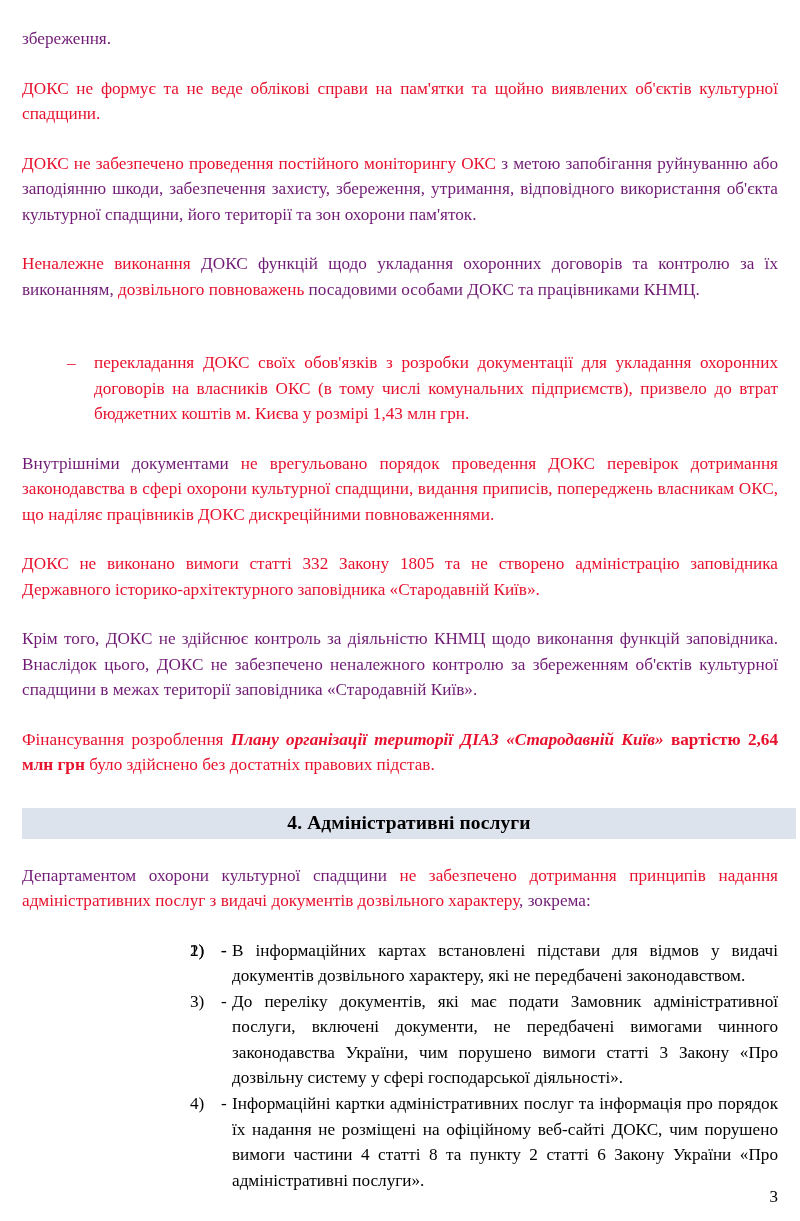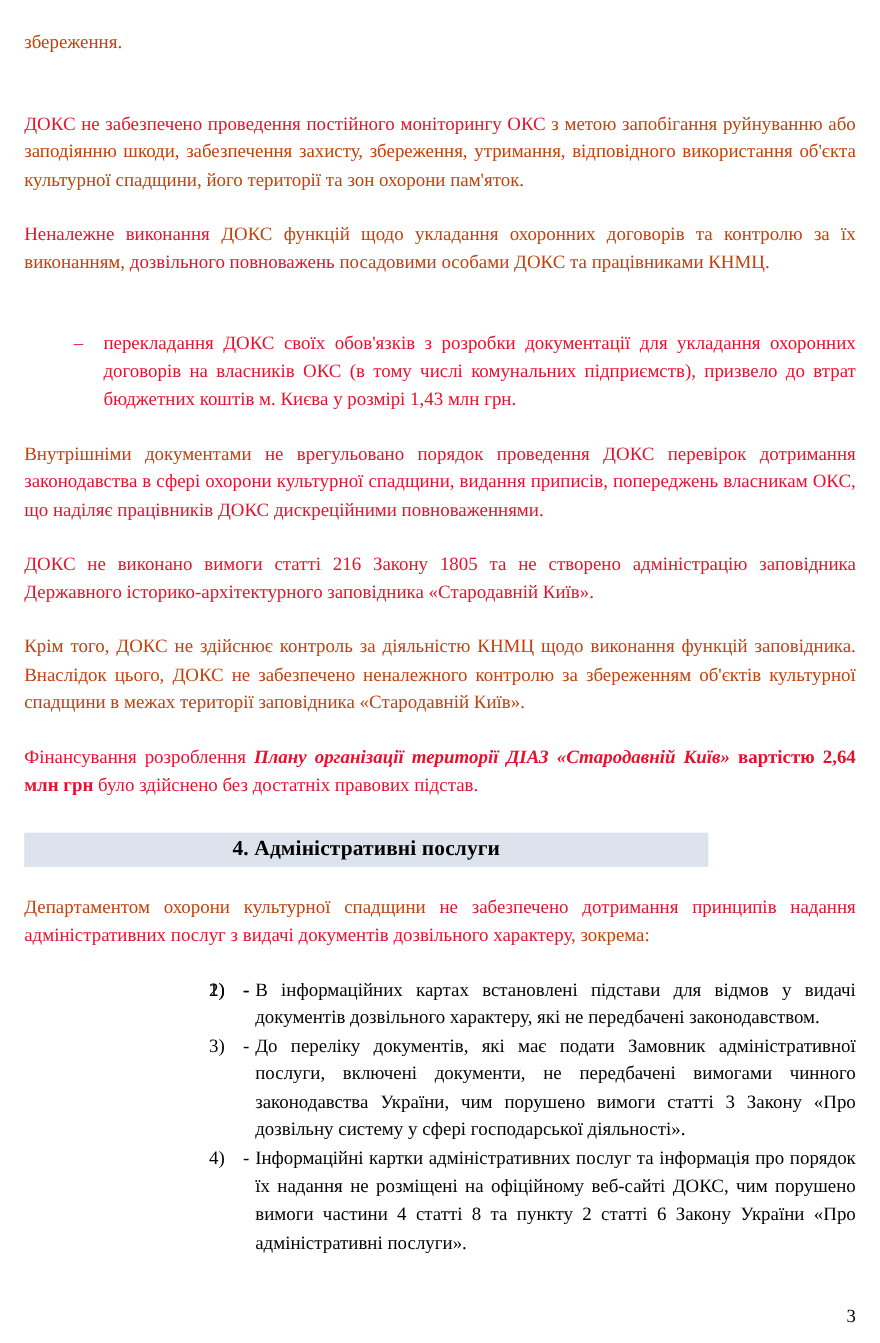--- a/index.html
+++ b/index.html
@@ -34,21 +34,21 @@
     font-size: 17.2px;
     line-height: 25.5px;
     text-align: justify;
     text-justify: inter-word;
     hyphens: none;
   }
   .gap-md { height: 24px; }
   .gap-lg { height: 30px; }
 
   .red { color: #e8112d; }
-  .black { color: #c2410c; }
+  .black { color: #701a75; }
   .bold { font-weight: bold; }
   .italic-u {
     font-style: italic;
     font-weight: bold;
   }
 
   
   .dash-list {
     margin: 0;
     padding: 0;
@@ -96,21 +96,21 @@
     position: absolute;
     left: 199px;
     top: 0;
     font-size: 17.2px;
     color: #000000;
   }
 
   
   .section-band {
     background: #dde3ed;
-    width: 622px;
+    width: 774px;
     margin-left: 0px;
     box-sizing: border-box;
     text-align: center;
     padding: 4px 0 5px 0;
   }
   .section-band .title {
     font-size: 19.5px;
     font-weight: bold;
     color: #000000;
     letter-spacing: 0.1px;
@@ -128,20 +128,21 @@
 </head>
 <body>
 
 <div class="page">
   <div class="content">
 
     <p class="para black">збереження.</p>
 
     <div class="gap-md"></div>
 
+    <p class="para red">ДОКС не формує та не веде облікові справи на пам'ятки та щойно виявлених об'єктів культурної спадщини.</p>
 
     <div class="gap-md"></div>
 
     <p class="para"><span class="red">ДОКС не забезпечено проведення постійного моніторингу ОКС</span><span class="black"> з метою запобігання руйнуванню або заподіянню шкоди, забезпечення захисту, збереження, утримання, відповідного використання об'єкта культурної спадщини, його території та зон охорони пам'яток.</span></p>
 
     <div class="gap-md"></div>
 
     <p class="para"><span class="red">Неналежне виконання</span><span class="black"> ДОКС функцій щодо укладання охоронних договорів та контролю за їх виконанням, </span><span class="red">дозвільного повноважень</span><span class="black"> посадовими особами ДОКС та працівниками КНМЦ.</span></p>
 
     <div class="gap-md"></div>
@@ -155,21 +156,21 @@
         <span>перекладання ДОКС своїх обов'язків з розробки документації для укладання охоронних договорів на власників ОКС (в тому числі комунальних підприємств), призвело до втрат бюджетних коштів м. Києва у розмірі 1,43 млн грн.</span>
       </li>
     </ul>
 
     <div class="gap-md"></div>
 
     <p class="para"><span class="black">Внутрішніми документами </span><span class="red">не врегульовано порядок проведення ДОКС перевірок дотримання законодавства в сфері охорони культурної спадщини, видання приписів, попереджень власникам ОКС, що наділяє працівників ДОКС дискреційними повноваженнями.</span></p>
 
     <div class="gap-md"></div>
 
-    <p class="para red">ДОКС не виконано вимоги статті 216 Закону 1805 та не створено адміністрацію заповідника Державного історико-архітектурного заповідника «Стародавній Київ».</p>
+    <p class="para red">ДОКС не виконано вимоги статті 332 Закону 1805 та не створено адміністрацію заповідника Державного історико-архітектурного заповідника «Стародавній Київ».</p>
 
     <div class="gap-md"></div>
 
     <p class="para black">Крім того, ДОКС не здійснює контроль за діяльністю КНМЦ щодо виконання функцій заповідника. Внаслідок цього, ДОКС не забезпечено неналежного контролю за збереженням об'єктів культурної спадщини в межах території заповідника «Стародавній Київ».</p>
 
     <div class="gap-md"></div>
 
     <p class="para red"><span>Фінансування розроблення </span><span class="italic-u">Плану організації території ДІАЗ «Стародавній Київ»</span><span class="bold"> вартістю 2,64 млн грн</span><span> було здійснено без достатніх правових підстав.</span></p>
 
     <div class="gap-lg"></div>

